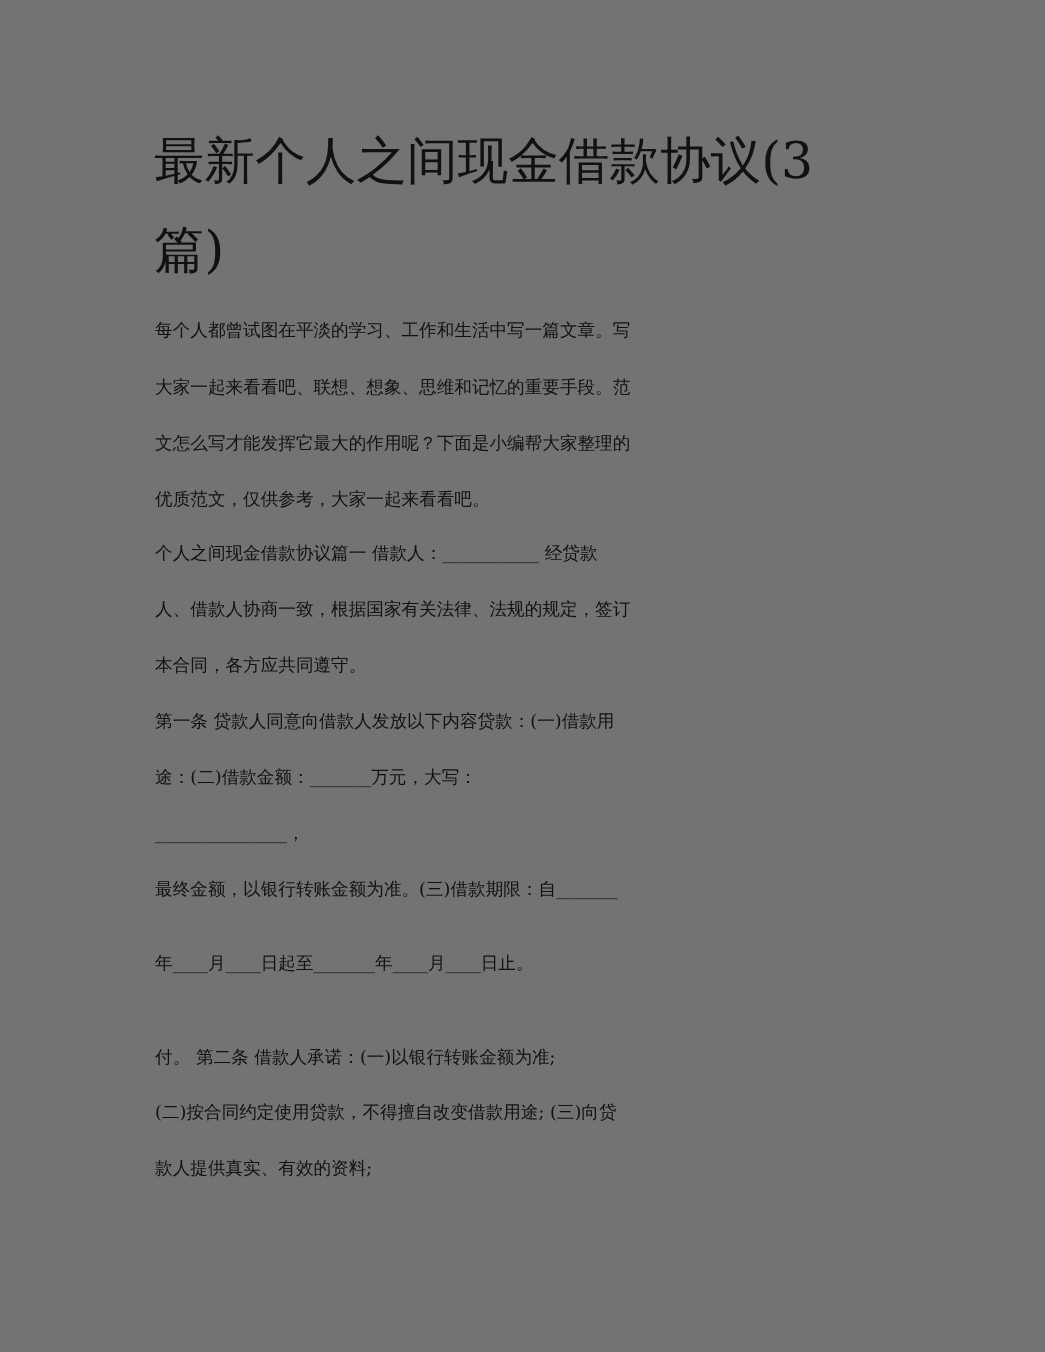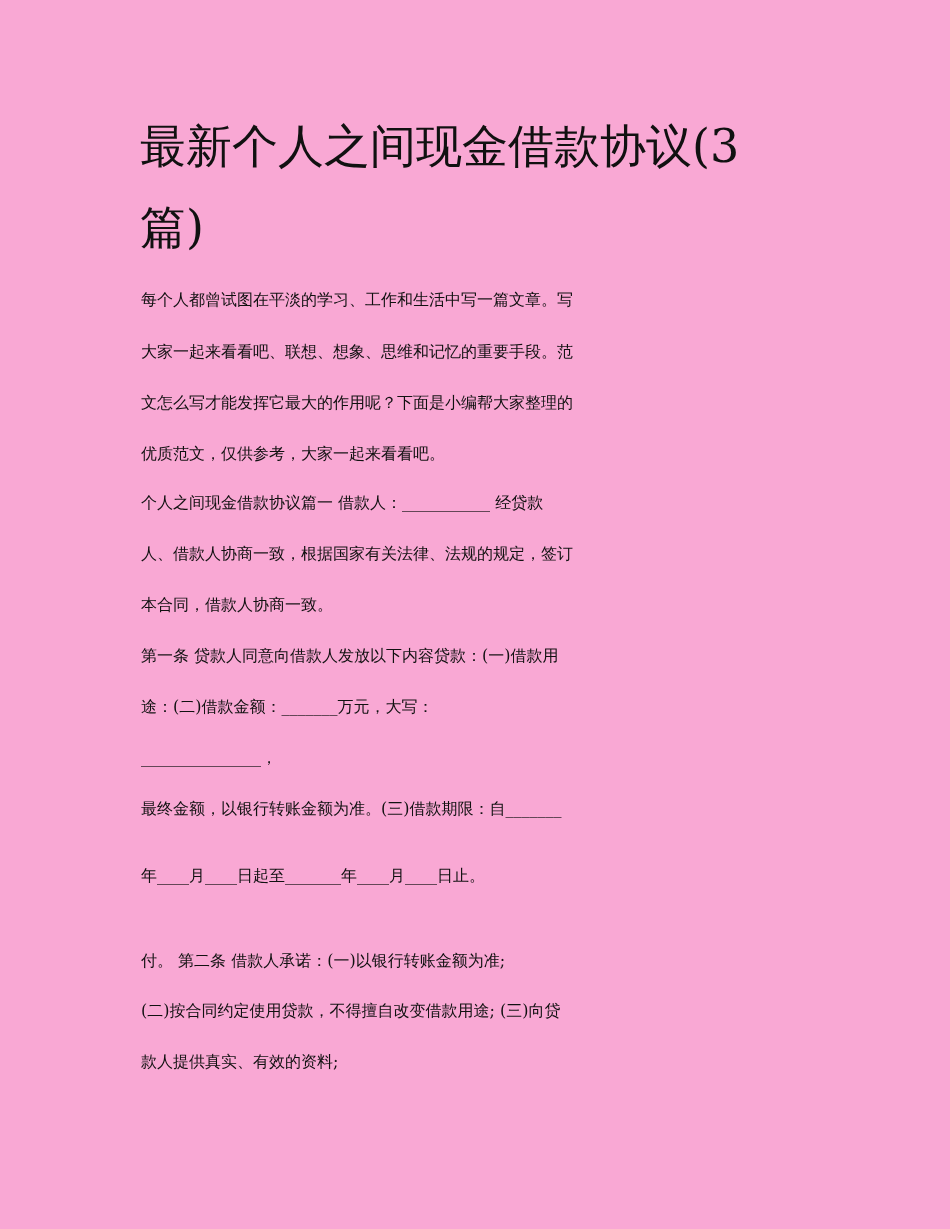--- a/index.html
+++ b/index.html
@@ -12,21 +12,21 @@
       height: 1229px;
       position: relative;
       overflow: hidden;
       font-family: "DejaVu Serif", "Liberation Serif", serif;
       color: #111111;
     }
     .page {
       position: absolute;
       left: 0; top: 0;
       width: 950px; height: 1229px;
-      background: #f9a8d4;
+      background: #737373;
     }
     .title-line {
       position: absolute;
       left: 140px;
       font-size: 46px;
       line-height: 56px;
       white-space: nowrap;
       color: #111;
       letter-spacing: 0px;
     }
@@ -47,21 +47,21 @@
   <div class="title-line" style="top:118px;">最新个人之间现金借款协议(3</div>
   <div class="title-line" style="top:199px;">篇)</div>
 
   <div class="line" style="top:285px;">每个人都曾试图在平淡的学习、工作和生活中写一篇文章。写</div>
   <div class="line" style="top:337px;">大家一起来看看吧、联想、想象、思维和记忆的重要手段。范</div>
   <div class="line" style="top:388px;">文怎么写才能发挥它最大的作用呢？下面是小编帮大家整理的</div>
   <div class="line" style="top:439px;">优质范文，仅供参考，大家一起来看看吧。</div>
 
   <div class="line" style="top:488px;">个人之间现金借款协议篇一 借款人：___________ 经贷款</div>
   <div class="line" style="top:539px;">人、借款人协商一致，根据国家有关法律、法规的规定，签订</div>
-  <div class="line" style="top:590px;">本合同，借款人协商一致。</div>
+  <div class="line" style="top:590px;">本合同，各方应共同遵守。</div>
   <div class="line" style="top:641px;text-align:center;">第一条 贷款人同意向借款人发放以下内容贷款：(一)借款用</div>
   <div class="line" style="top:692px;">途：(二)借款金额：_______万元，大写：</div>
   <div class="line" style="top:743px;">_______________，</div>
   <div class="line" style="top:794px;">最终金额，以银行转账金额为准。(三)借款期限：自_______</div>
   <div class="line" style="top:845px;margin-top:16px;">年____月____日起至_______年____月____日止。</div>
   <div class="line" style="top:946px;">付。 第二条 借款人承诺：(一)以银行转账金额为准;</div>
   <div class="line" style="top:996px;">(二)按合同约定使用贷款，不得擅自改变借款用途; (三)向贷</div>
   <div class="line" style="top:1047px;">款人提供真实、有效的资料;</div>
 
 </div>

